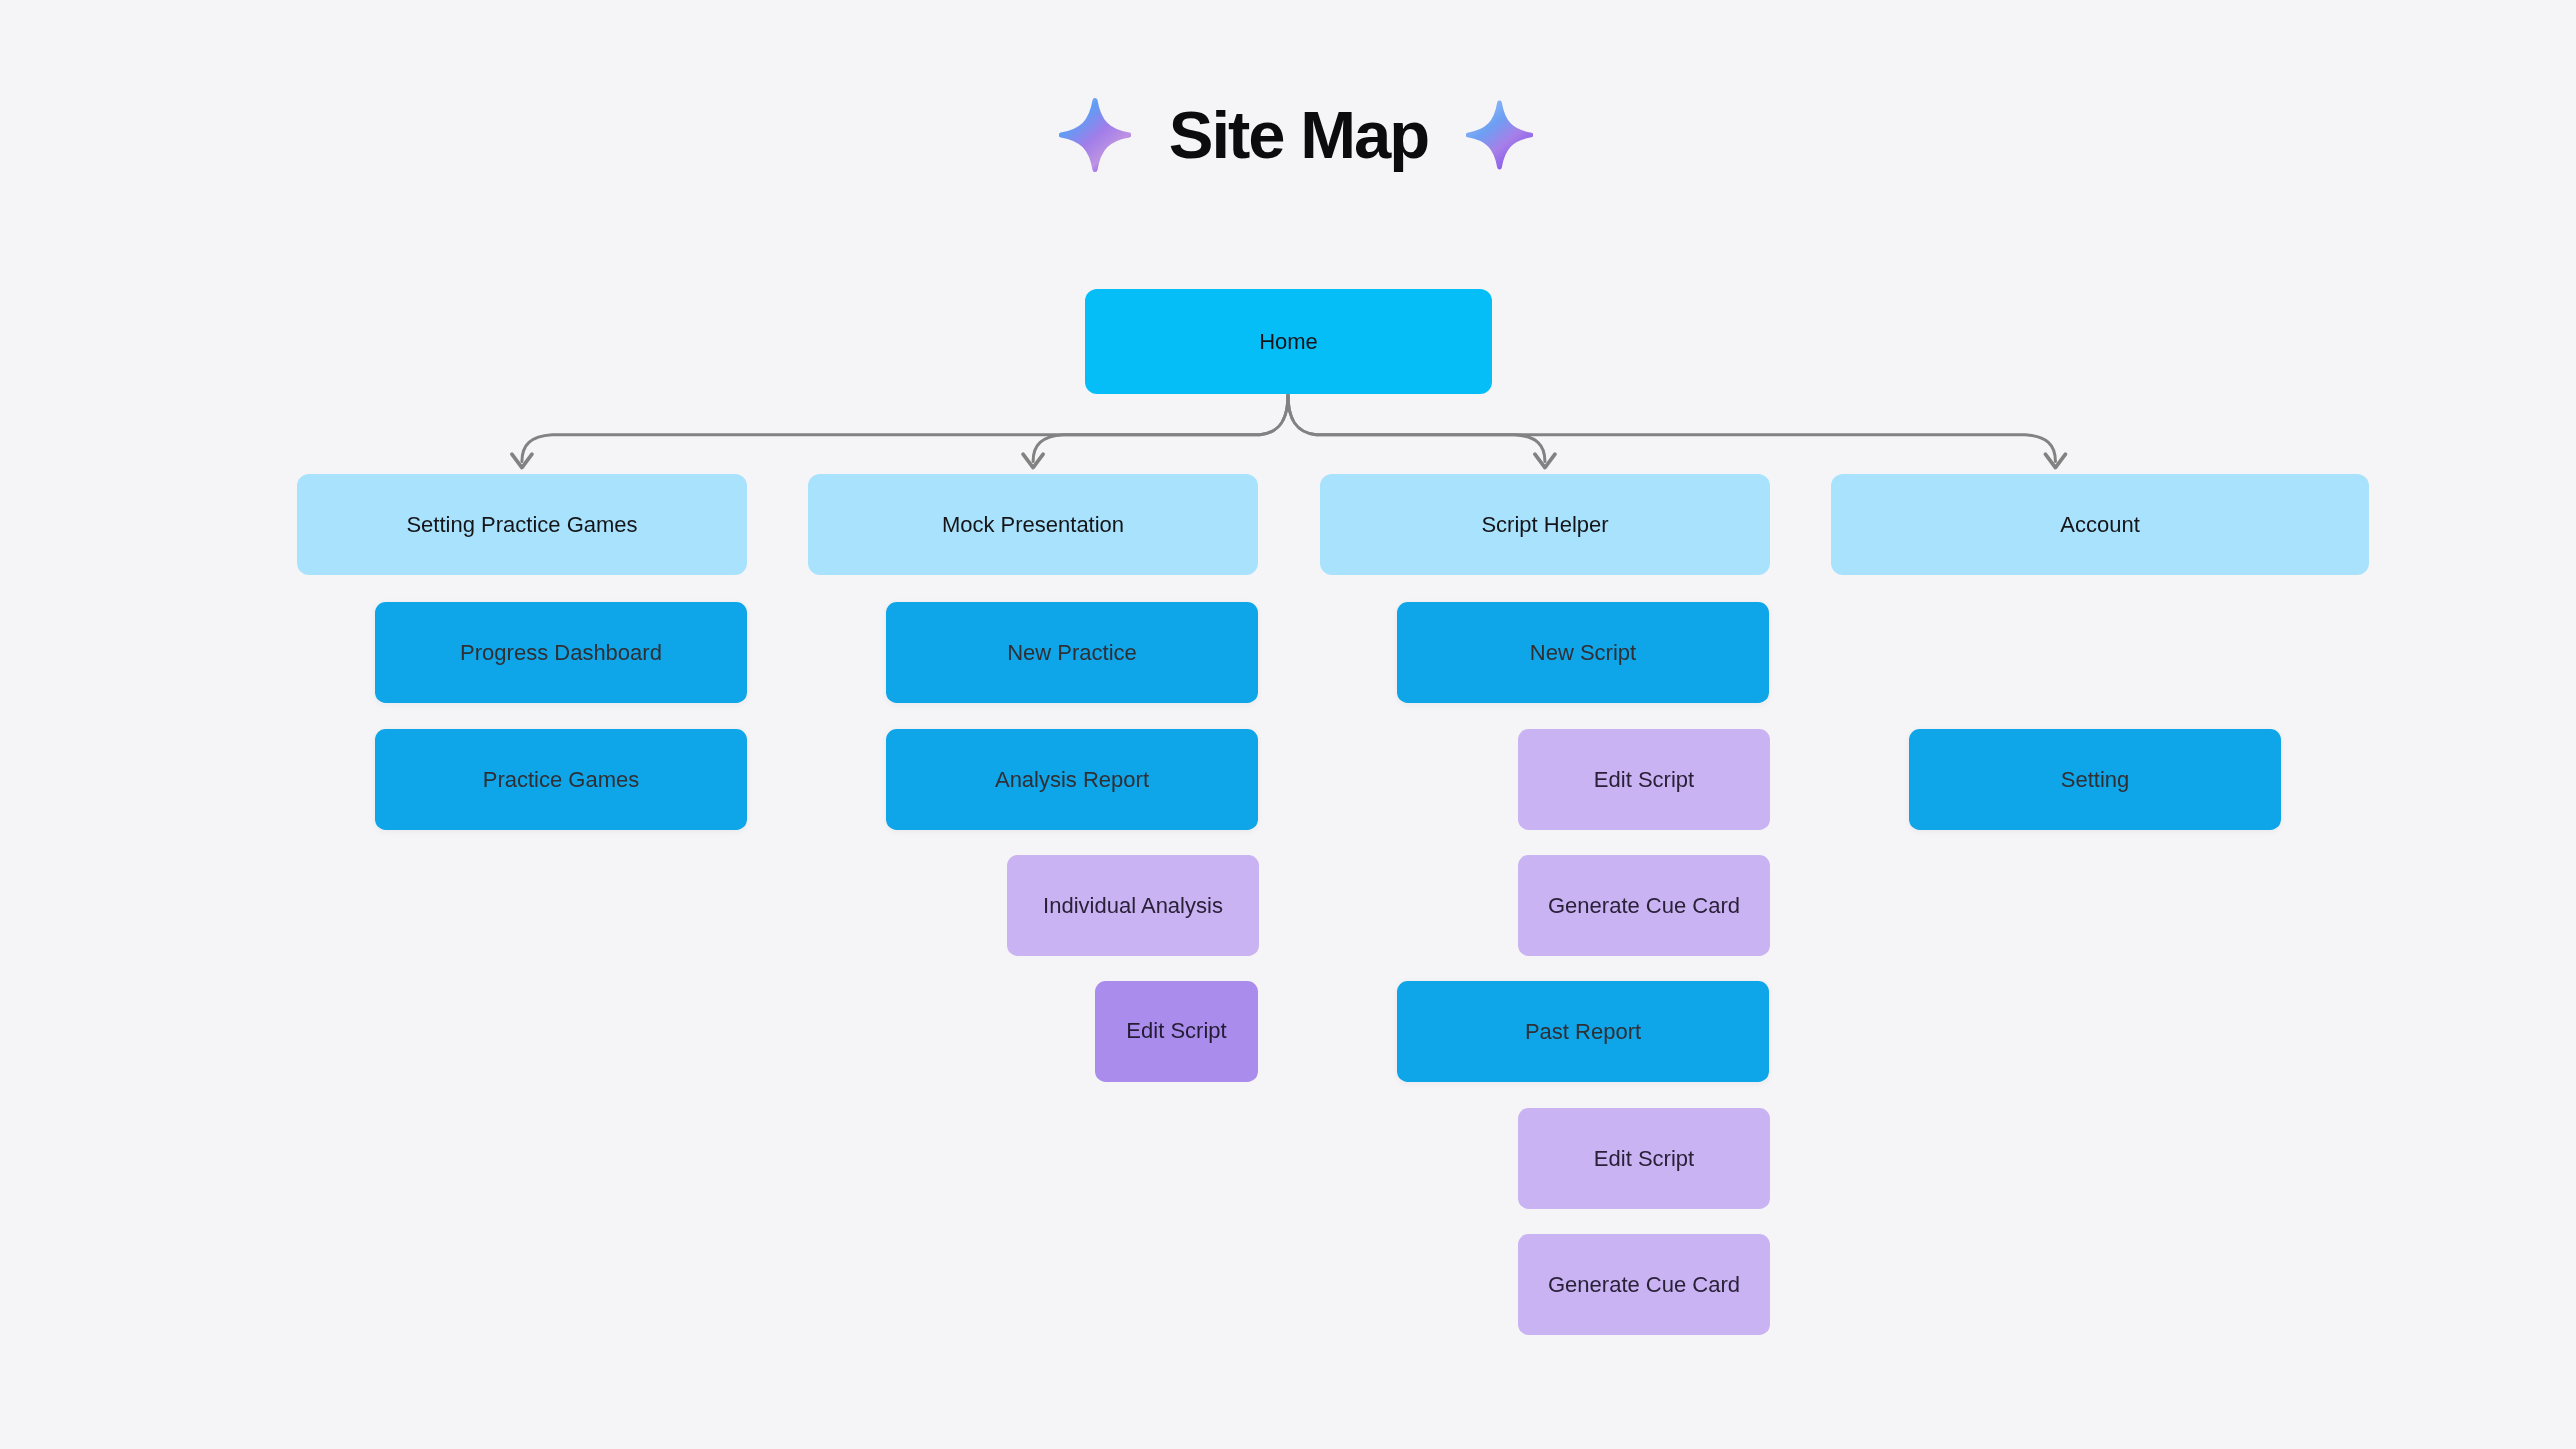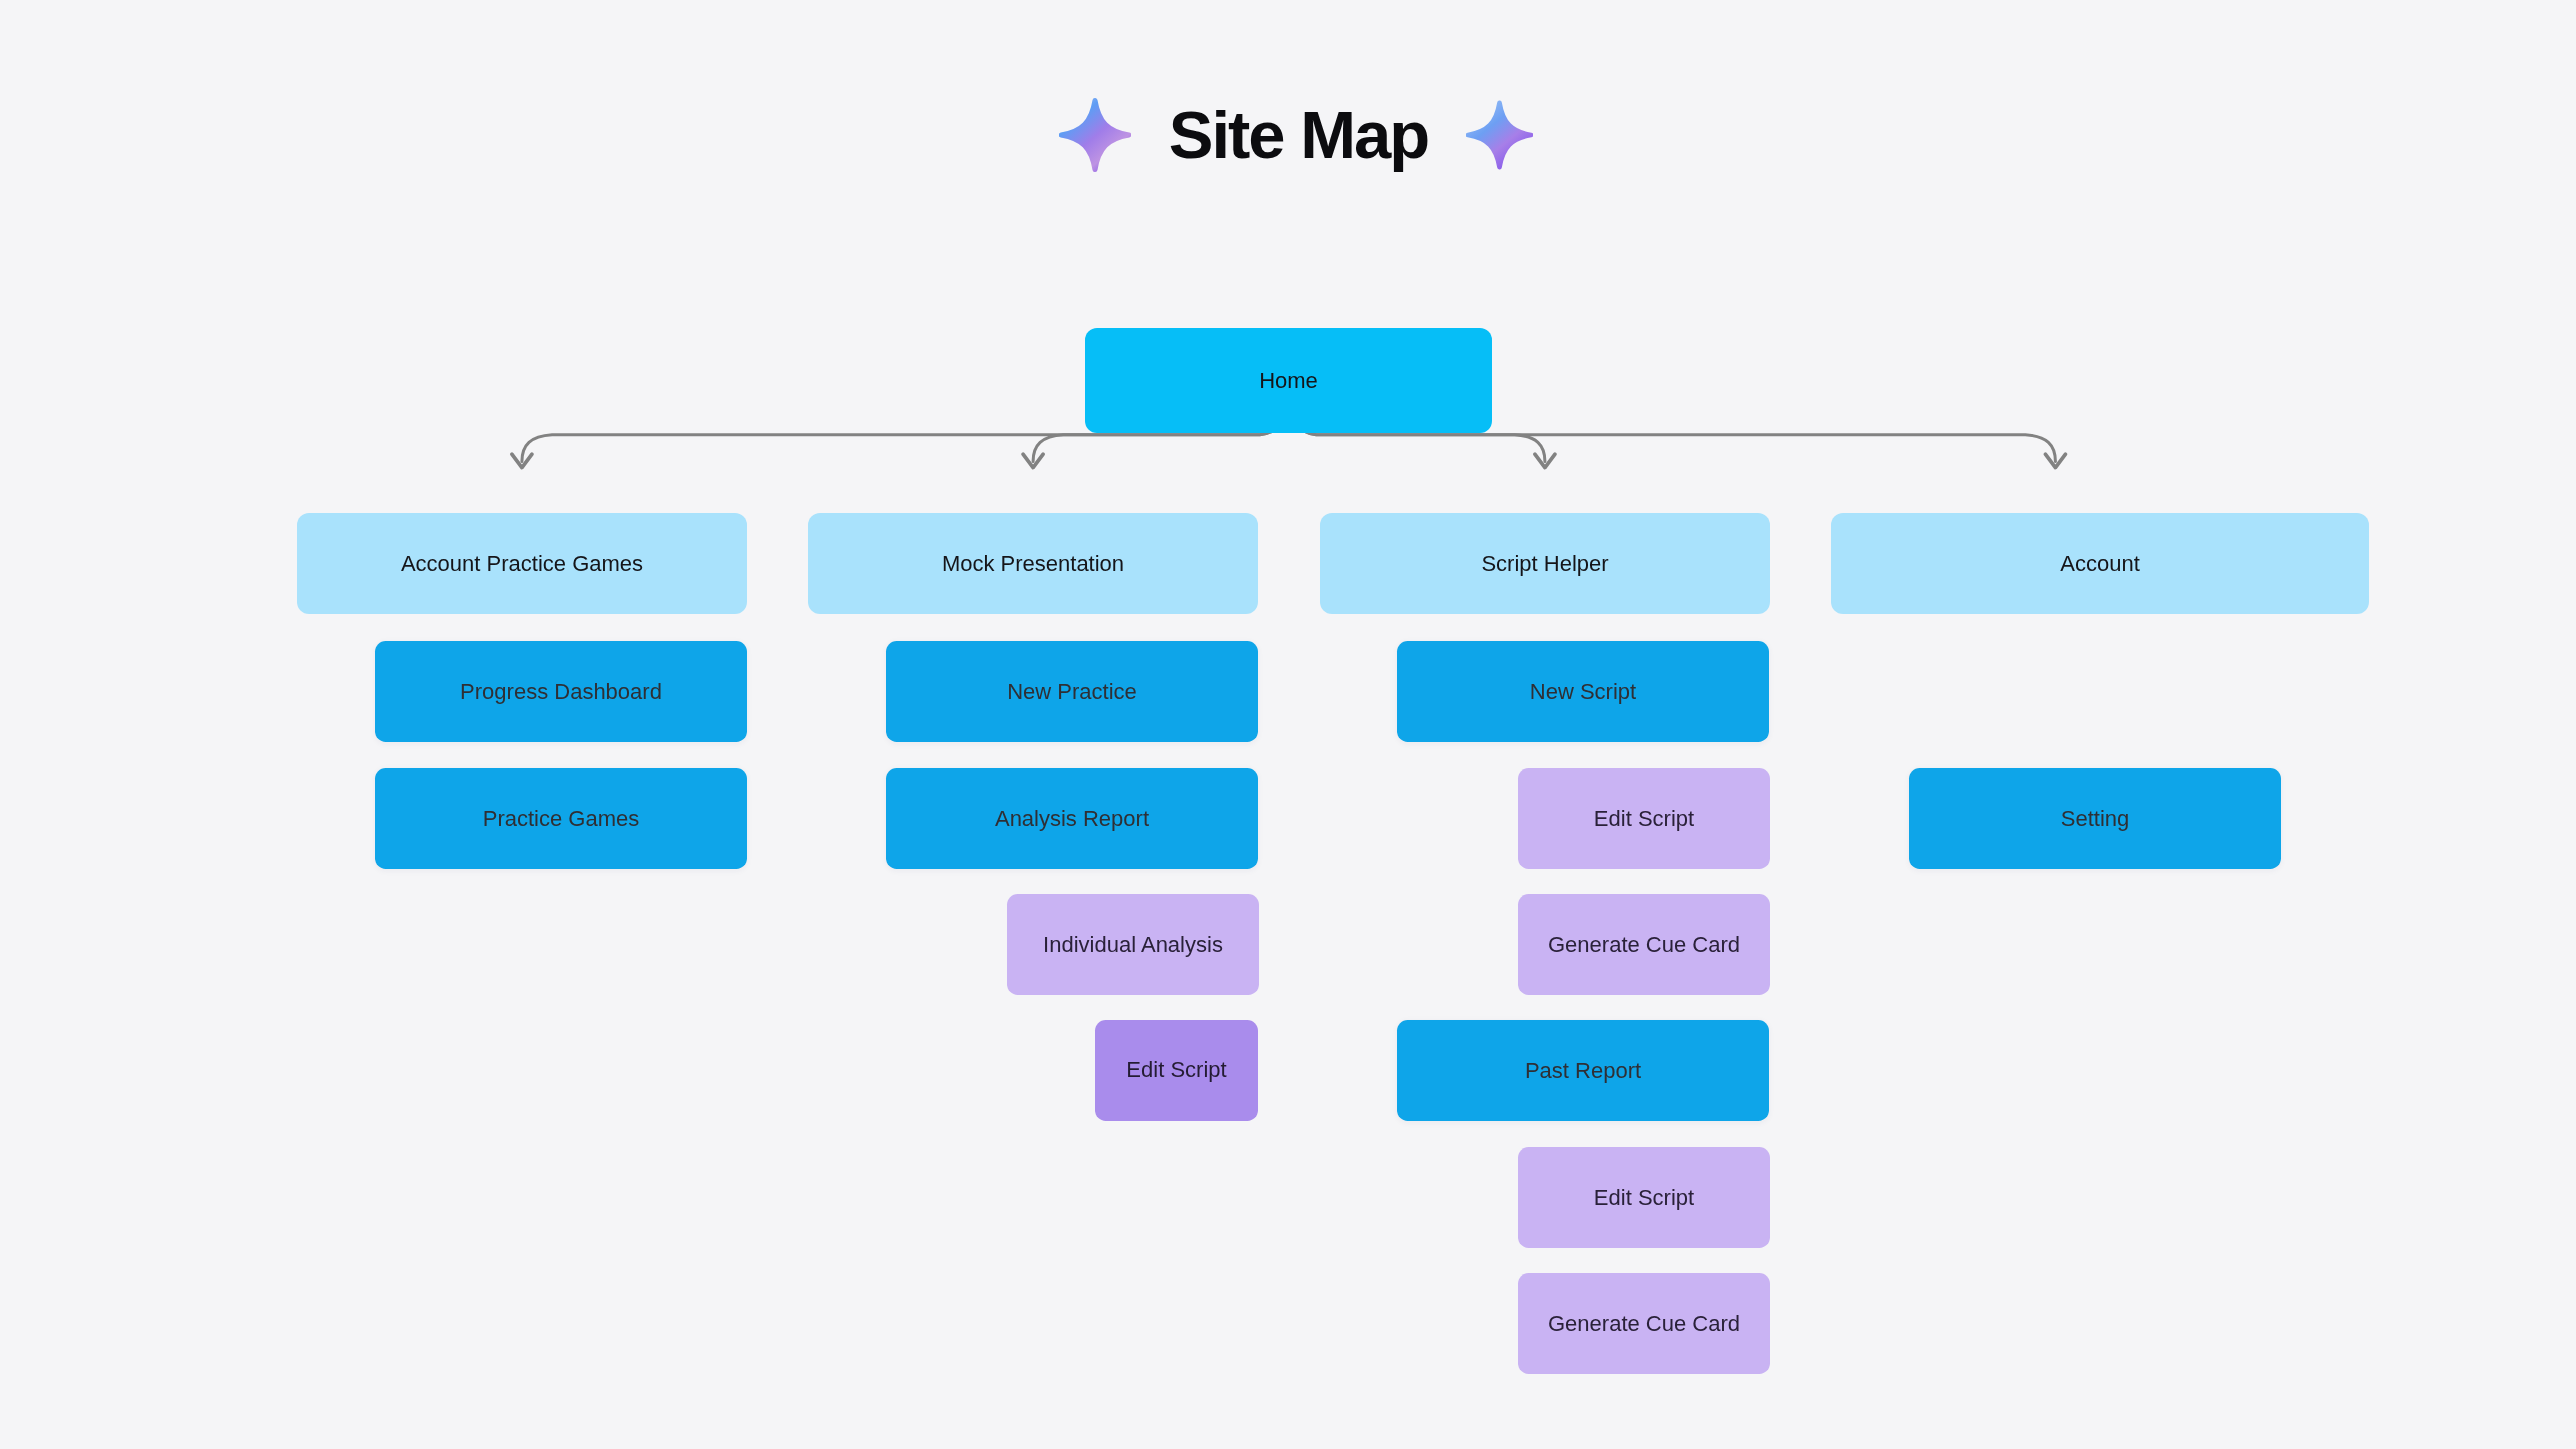--- a/index.html
+++ b/index.html
@@ -12,21 +12,20 @@
     display:flex;align-items:center;justify-content:center;gap:38px;padding-left:8px;
   }
   .page-title{
     margin:0;font-size:67px;font-weight:800;letter-spacing:-2px;color:#0C0C0F;
   }
   .sparkle{width:72px;height:78px;flex:0 0 auto;}
   .node{
     position:absolute;display:flex;align-items:center;justify-content:center;
     text-align:center;border-radius:12px;font-size:22px;color:#151519;
     line-height:1.25;
-    margin-top:39px;
   }
   .home{background:#06BEF7;font-weight:500;}
   .branch{background:#A9E2FC;font-weight:500;}
   .page{background:#0ea5e9;color:#2F2F34;font-weight:400;border-radius:10.7px;
         box-shadow:0 1.3px 6.7px rgba(40,40,90,0.05);}
   .sub{background:#C9B3F3;color:#2A2139;font-weight:400;border-radius:10.7px;}
   .action{background:#A98CEC;color:#241C33;font-weight:400;border-radius:10.7px;
           padding:0 29.5px;box-sizing:border-box;line-height:1.4;}
   svg.connectors{position:absolute;left:0;top:0;}
 </style>
@@ -72,21 +71,21 @@
     <g fill="none" stroke="#828282" stroke-width="5.5" stroke-linecap="round" stroke-linejoin="round">
       <path d="M763,677 L778,697 L793,677"></path>
       <path d="M1525,677 L1540,697 L1555,677"></path>
       <path d="M2288,677 L2303,697 L2318,677"></path>
       <path d="M3049,677 L3064,697 L3079,677"></path>
     </g>
   </svg>
 
   <div class="node home" style="left:1085px;top:289px;width:407px;height:105px">Home</div>
 
-  <div class="node branch" style="left:297px;top:474px;width:450px;height:101px">Account Practice Games</div>
+  <div class="node branch" style="left:297px;top:474px;width:450px;height:101px">Setting Practice Games</div>
   <div class="node branch" style="left:808px;top:474px;width:450px;height:101px">Mock Presentation</div>
   <div class="node branch" style="left:1320px;top:474px;width:450px;height:101px">Script Helper</div>
   <div class="node branch" style="left:1831px;top:474px;width:538px;height:101px">Account</div>
 
   <div class="node page" style="left:375px;top:602px;width:372px;height:101px">Progress Dashboard</div>
   <div class="node page" style="left:375px;top:729px;width:372px;height:101px">Practice Games</div>
 
   <div class="node page" style="left:886px;top:602px;width:372px;height:101px">New Practice</div>
   <div class="node page" style="left:886px;top:729px;width:372px;height:101px">Analysis Report</div>
   <div class="node sub" style="left:1007px;top:855px;width:252px;height:101px">Individual Analysis</div>

